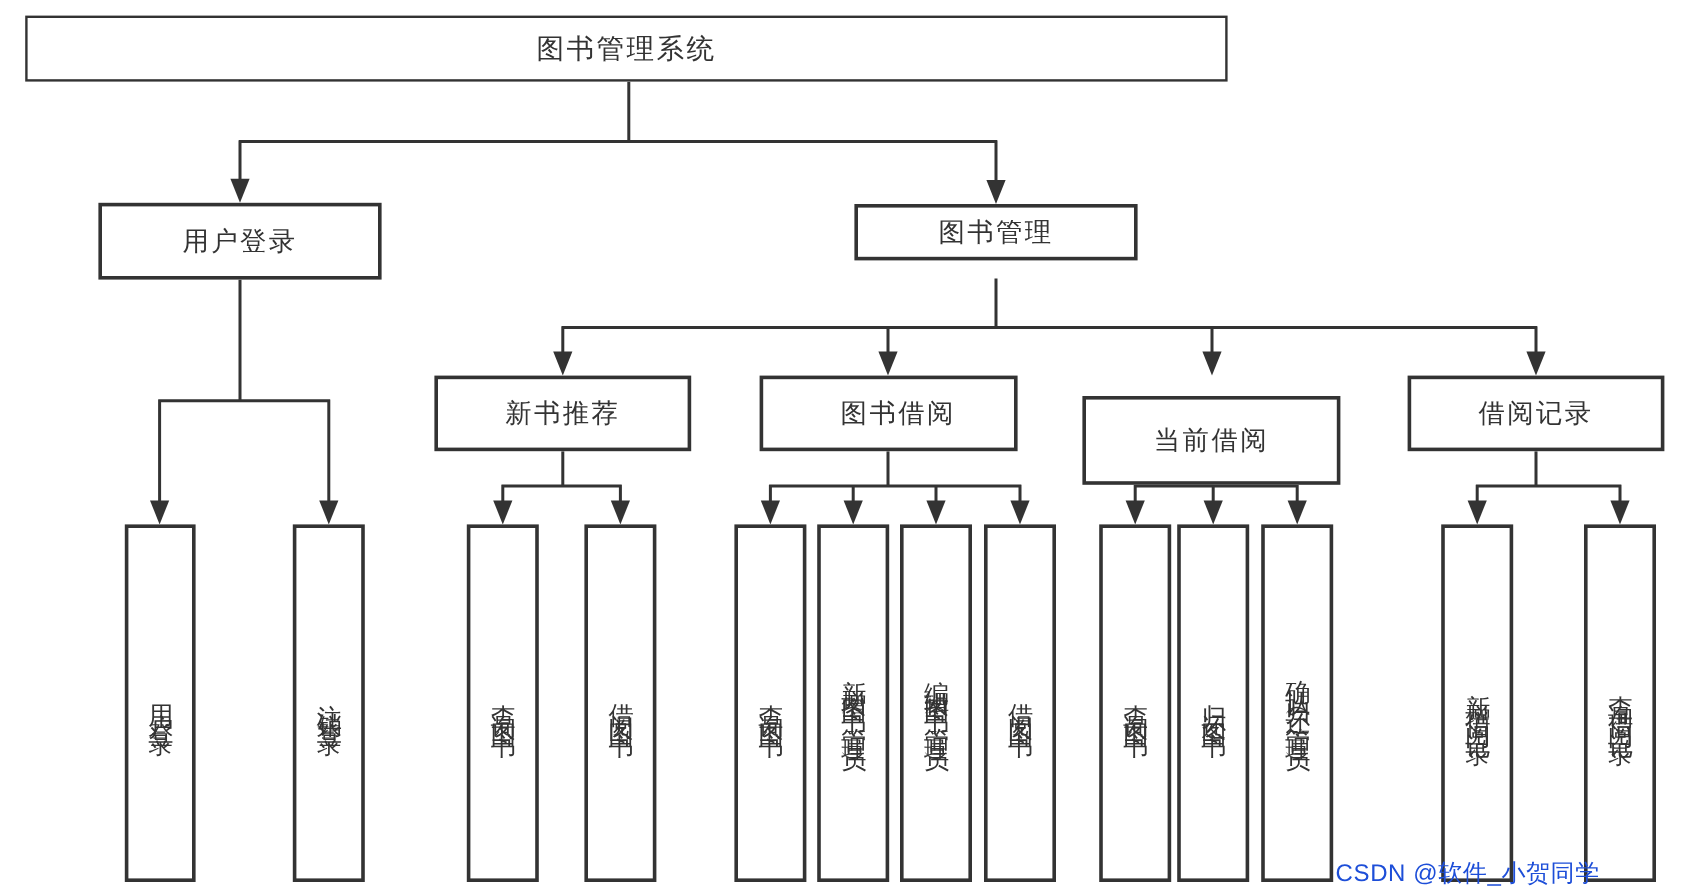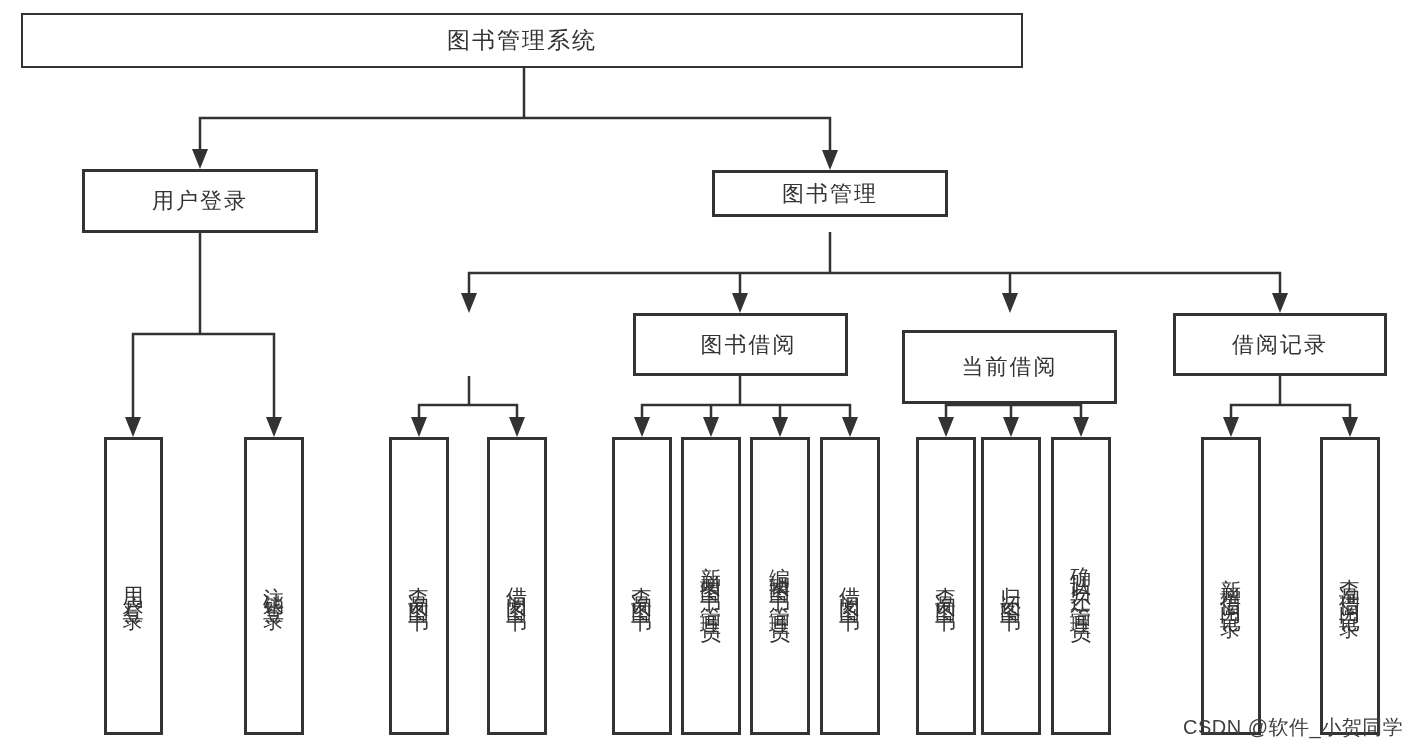--- a/index.html
+++ b/index.html
@@ -45,25 +45,25 @@
   }
   .box.v {
     writing-mode: vertical-rl;
     text-orientation: mixed;
     font-size: 21px;
     letter-spacing: 8px;
     line-height: 1;
   }
   #watermark {
     position: absolute;
-    left: 1183px;
+    left: 1113px;
     top: 714px;
     font-size: 20px;
     letter-spacing: 0.5px;
-    color: #404040;
+    color: #1d4ed8;
     z-index: 3;
     white-space: nowrap;
   }
 </style>
 </head>
 <body>
 
 <div id="canvas">
 
   <svg id="connectors" viewBox="0 0 1405 747" xmlns="http://www.w3.org/2000/svg">
@@ -96,20 +96,21 @@
       <polygon points="1223,417 1239,417 1231,437"></polygon>
       <polygon points="1342,417 1358,417 1350,437"></polygon>
     </g>
   </svg>
 
   <div class="box root" style="left:21px; top:13px; width:1002px; height:55px;">图书管理系统</div>
 
   <div class="box h" style="left:82px; top:169px; width:236px; height:64px;">用户登录</div>
   <div class="box h" style="left:712px; top:170px; width:236px; height:47px;">图书管理</div>
 
+  <div class="box h" style="left:362px; top:313px; width:214px; height:63px;">新书推荐</div>
   <div class="box h" style="left:633px; top:313px; width:215px; height:63px;padding-left:16px;">图书借阅</div>
   <div class="box h" style="left:902px; top:330px; width:215px; height:74px;">当前借阅</div>
   <div class="box h" style="left:1173px; top:313px; width:214px; height:63px;">借阅记录</div>
 
   <div class="box v" style="left:104px; top:437px; width:59px; height:298px;">用户登录</div>
   <div class="box v" style="left:244px; top:437px; width:60px; height:298px;">注销登录</div>
 
   <div class="box v" style="left:389px; top:437px; width:60px; height:298px;">查询图书</div>
   <div class="box v" style="left:487px; top:437px; width:60px; height:298px;">借阅图书</div>
 

